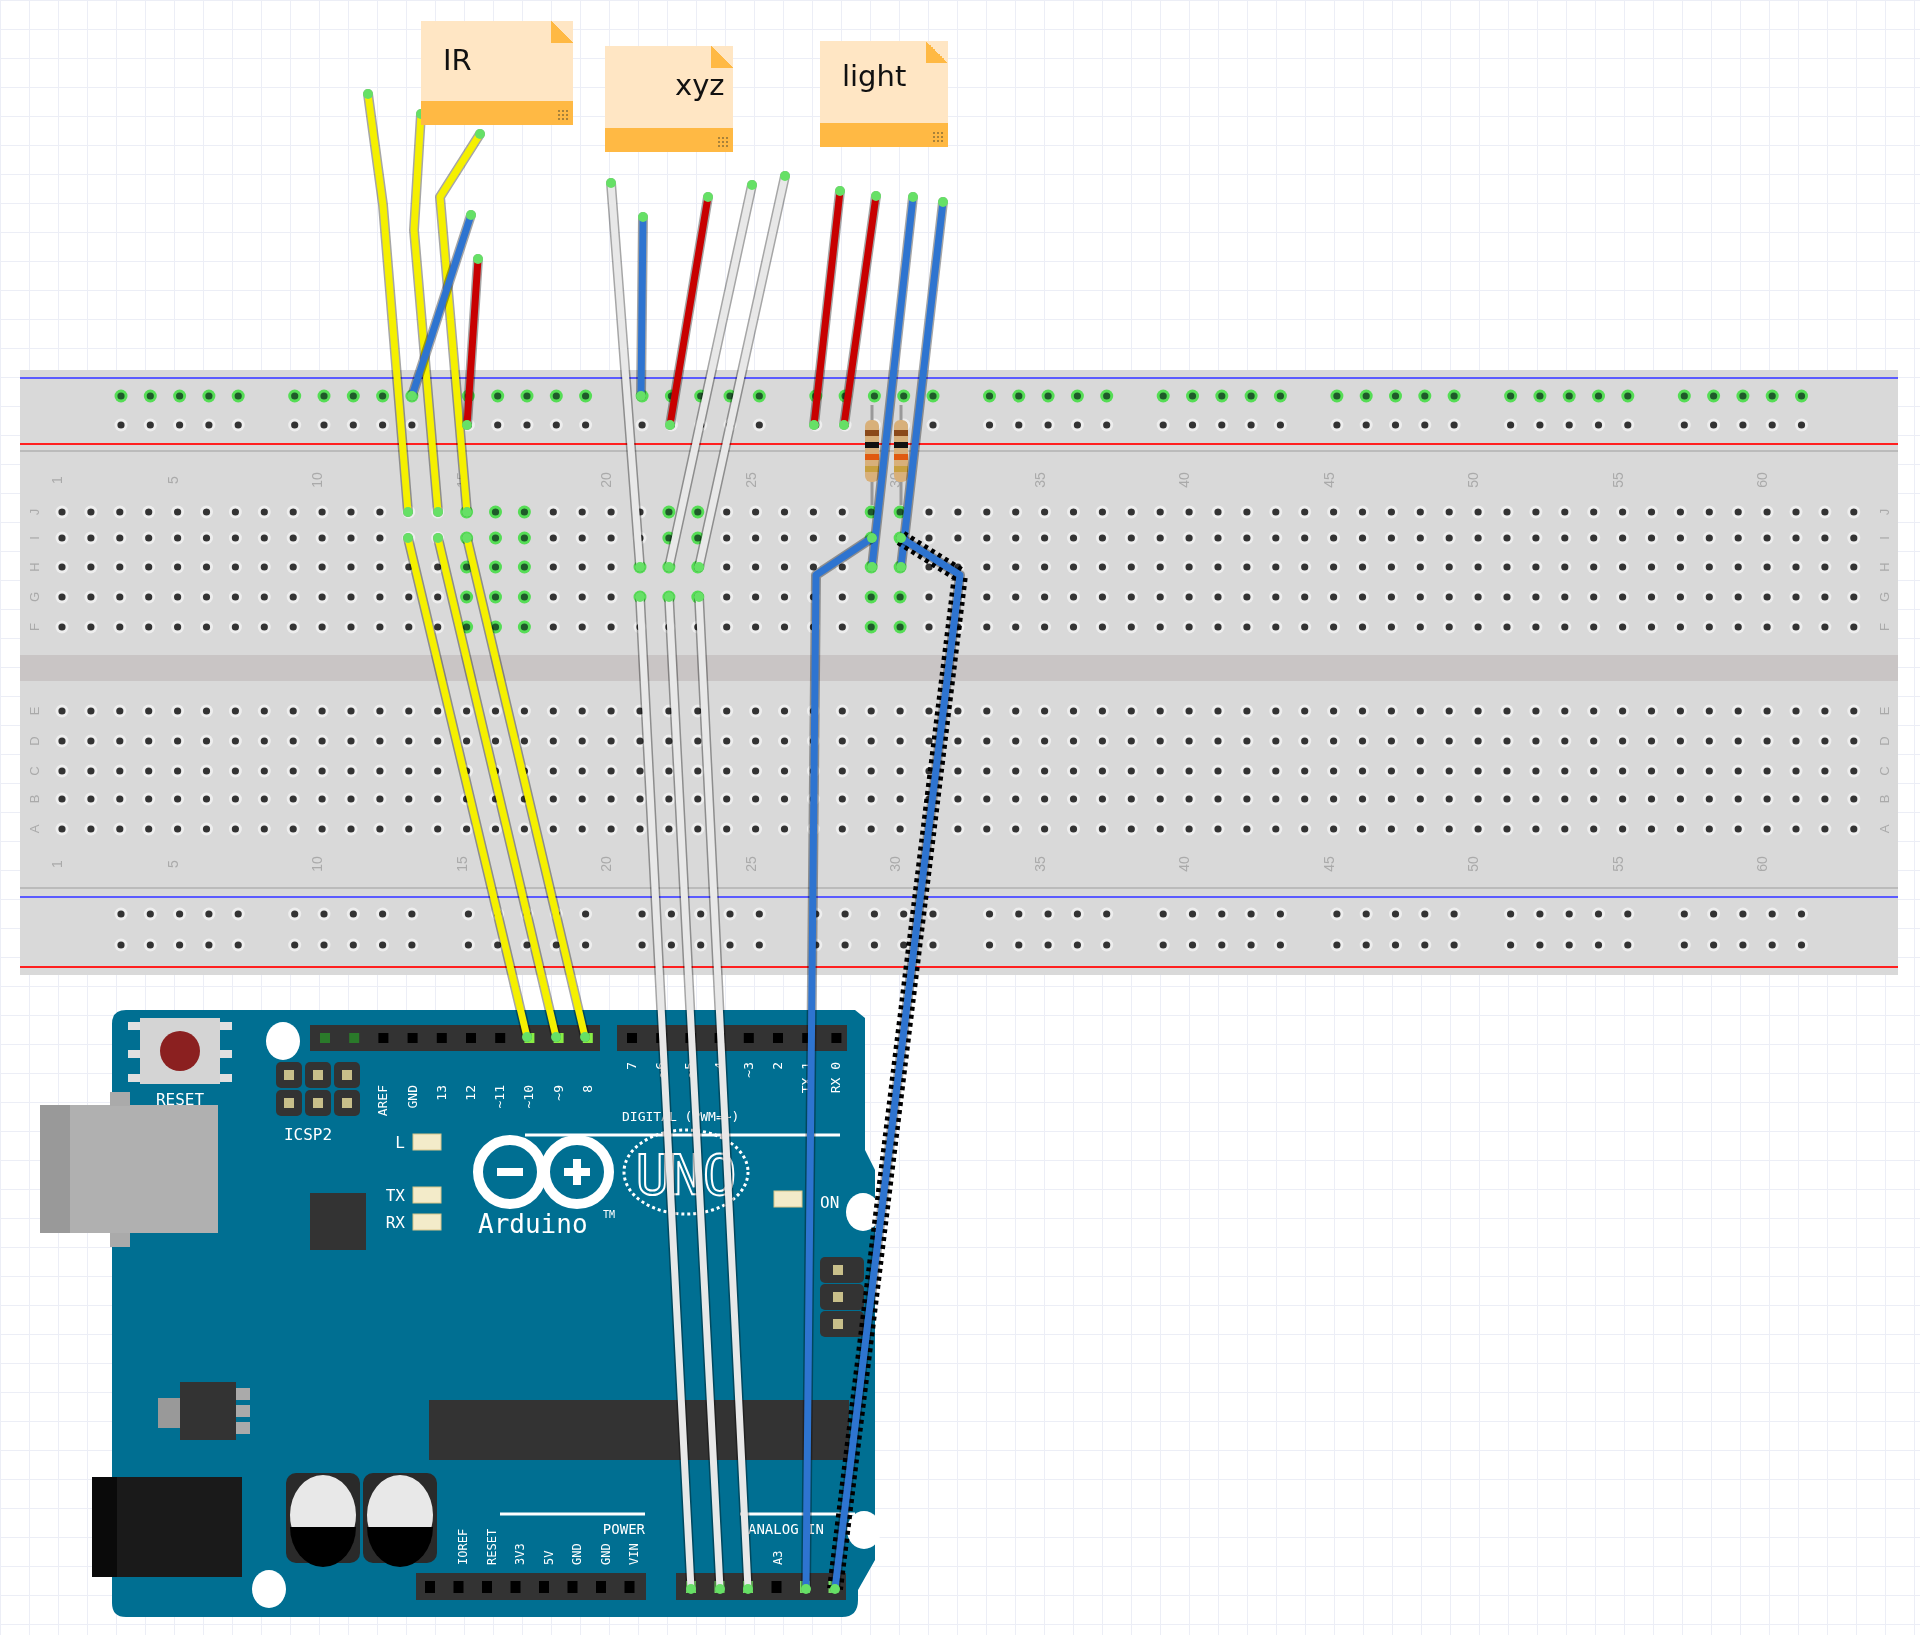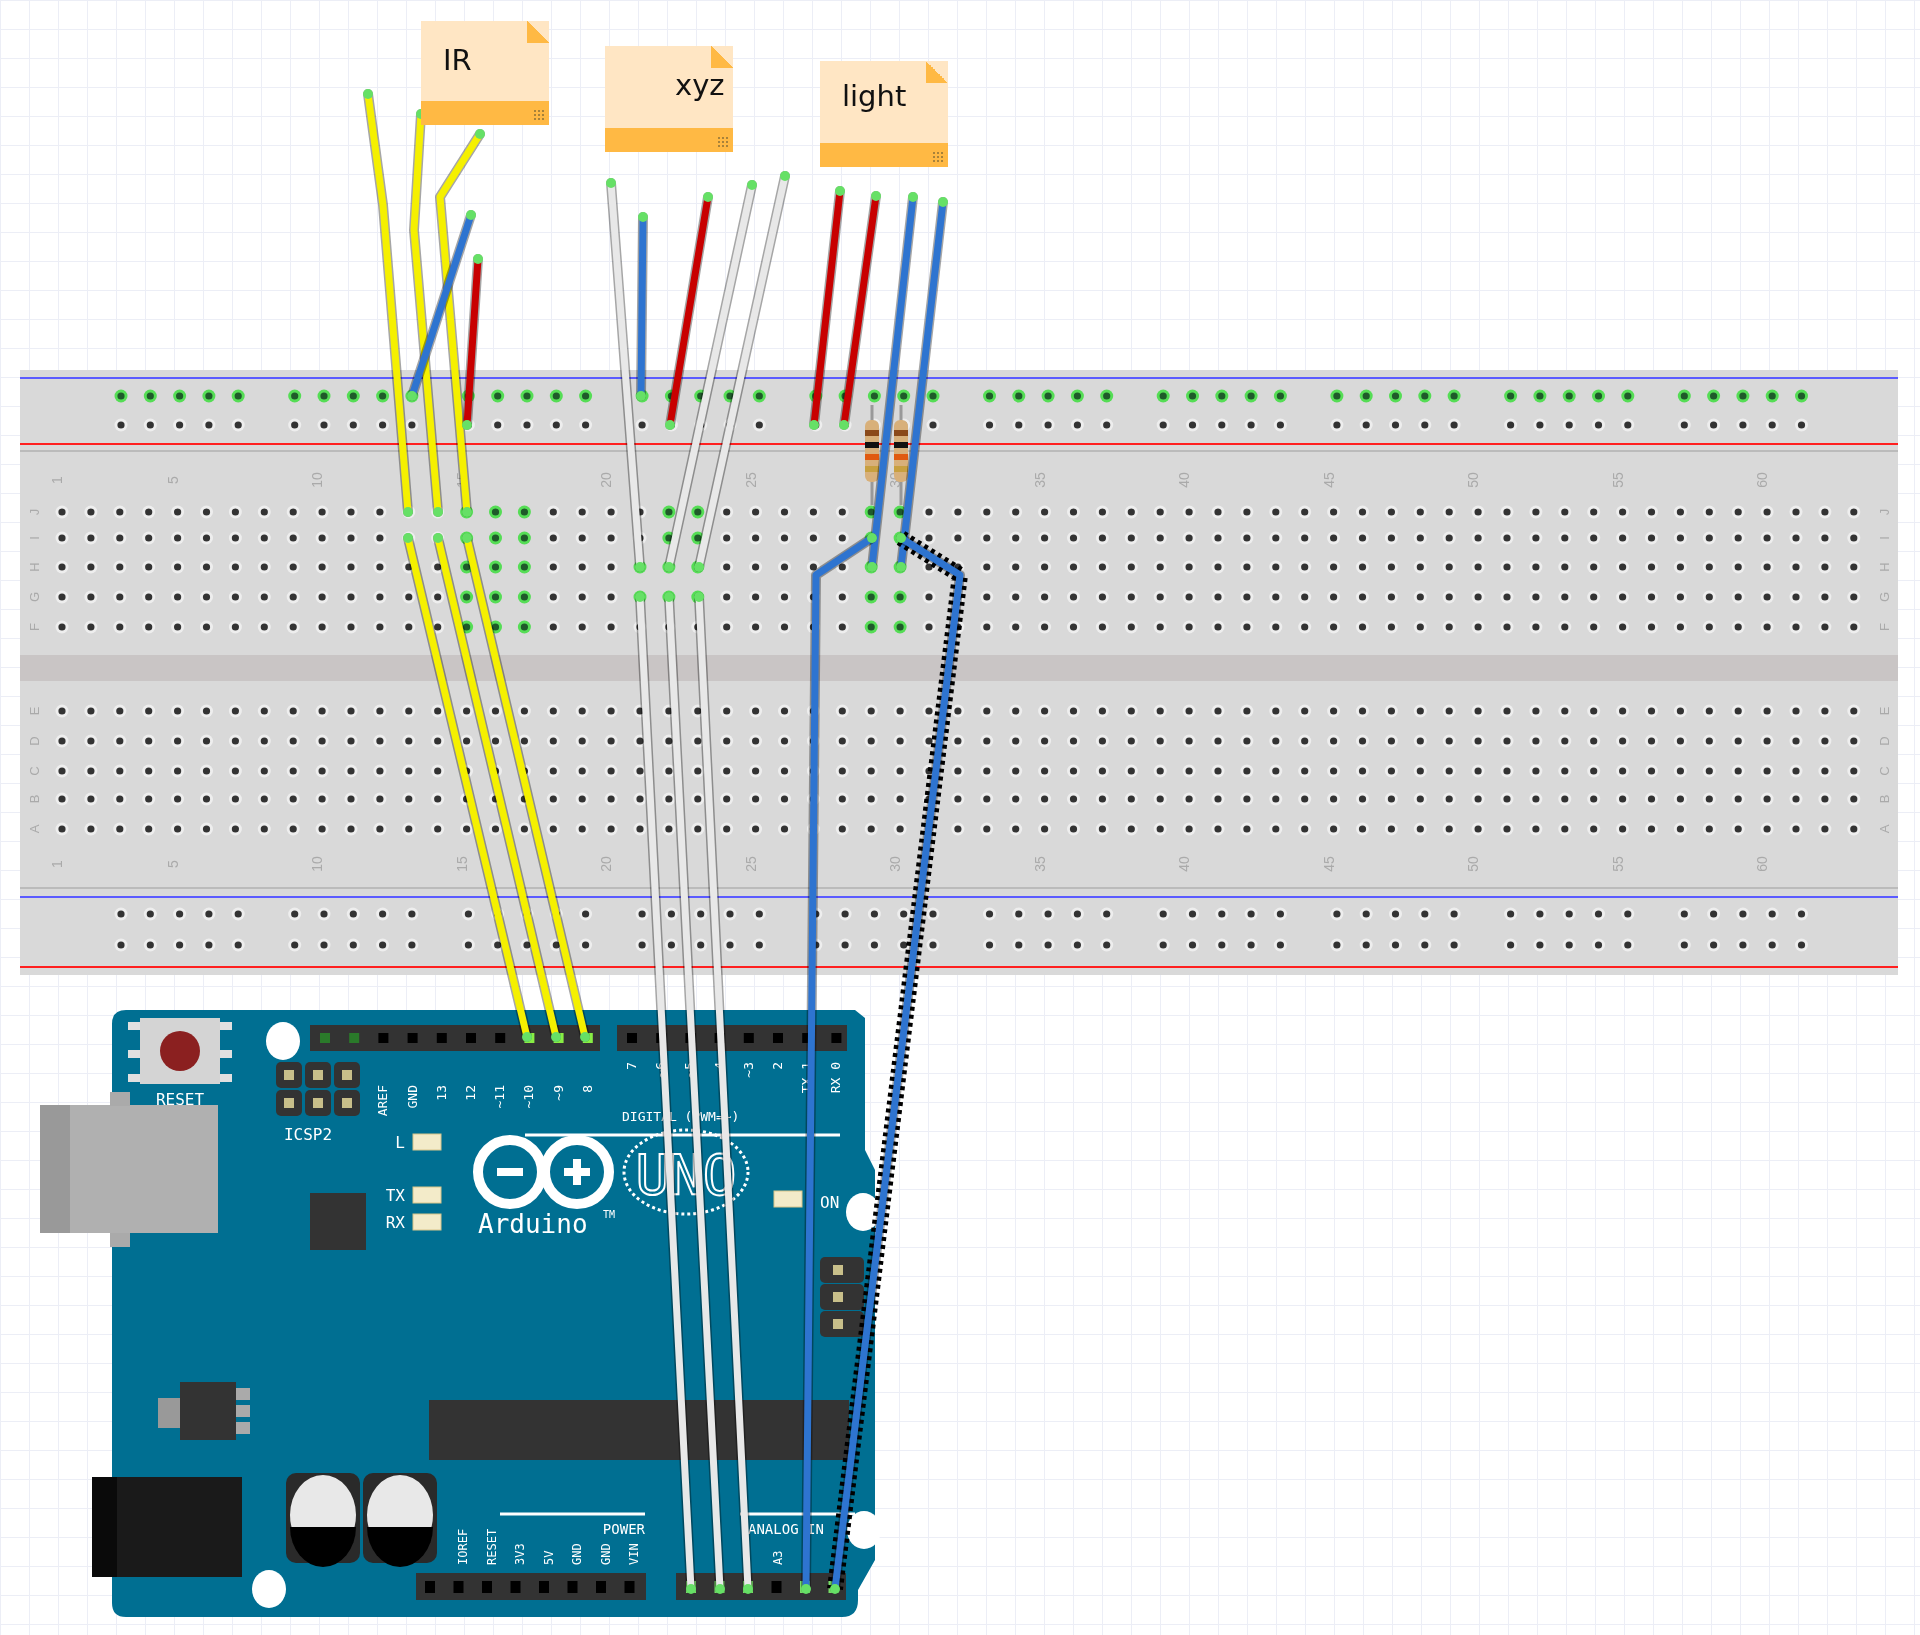--- a/index.html
+++ b/index.html
@@ -3697,37 +3697,37 @@
       <g>
         <path d="M901,538 L960,575 L835,1589" fill="none" stroke="#000000" stroke-width="16" stroke-dasharray="4 4" stroke-linejoin="round"></path>
         <path d="M901,538 L960,575 L835,1589" fill="none" stroke="rgba(0,0,0,0.35)" stroke-width="10" stroke-linecap="round" stroke-linejoin="round"></path>
         <path d="M901,538 L960,575 L835,1589" fill="none" stroke="#2e74d0" stroke-width="7" stroke-linecap="round" stroke-linejoin="round"></path>
         <circle cx="901" cy="538" r="5" fill="#66e066"></circle>
         <circle cx="835" cy="1589" r="5" fill="#66e066"></circle>
       </g>
     </g>
 </svg>
 
-<div class="note" style="left:421px;top:21px;width:128px;height:104px;">
+<div class="note" style="left:421px;top:21px;width:128px;height:104px;padding-left:24px;">
   <div class="body" style="height:80px;"></div>
   <div class="foldtri"></div>
   <div class="foot">
       <div class="grip"></div>
     </div>
   <span class="label">IR</span>
 </div>
 <div class="note" style="left:605px;top:46px;width:128px;height:106px;">
   <div class="body" style="height:82px;"></div>
   <div class="foldtri"></div>
   <div class="foot">
       <div class="grip"></div>
     </div>
   <span class="label" style="top:22px;margin-left:48px;">xyz</span>
 </div>
-<div class="note" style="left:820px;top:61px;width:128px;height:106px;">
+<div class="note" style="left:820px;top:41px;width:128px;height:106px;">
   <div class="body" style="height:82px;"></div>
   <div class="foldtri"></div>
   <div class="foot">
       <div class="grip"></div>
     </div>
   <span class="label" style="top:18px;">light</span>
 </div>
 
 <span class="bottom-text"></span>
 

